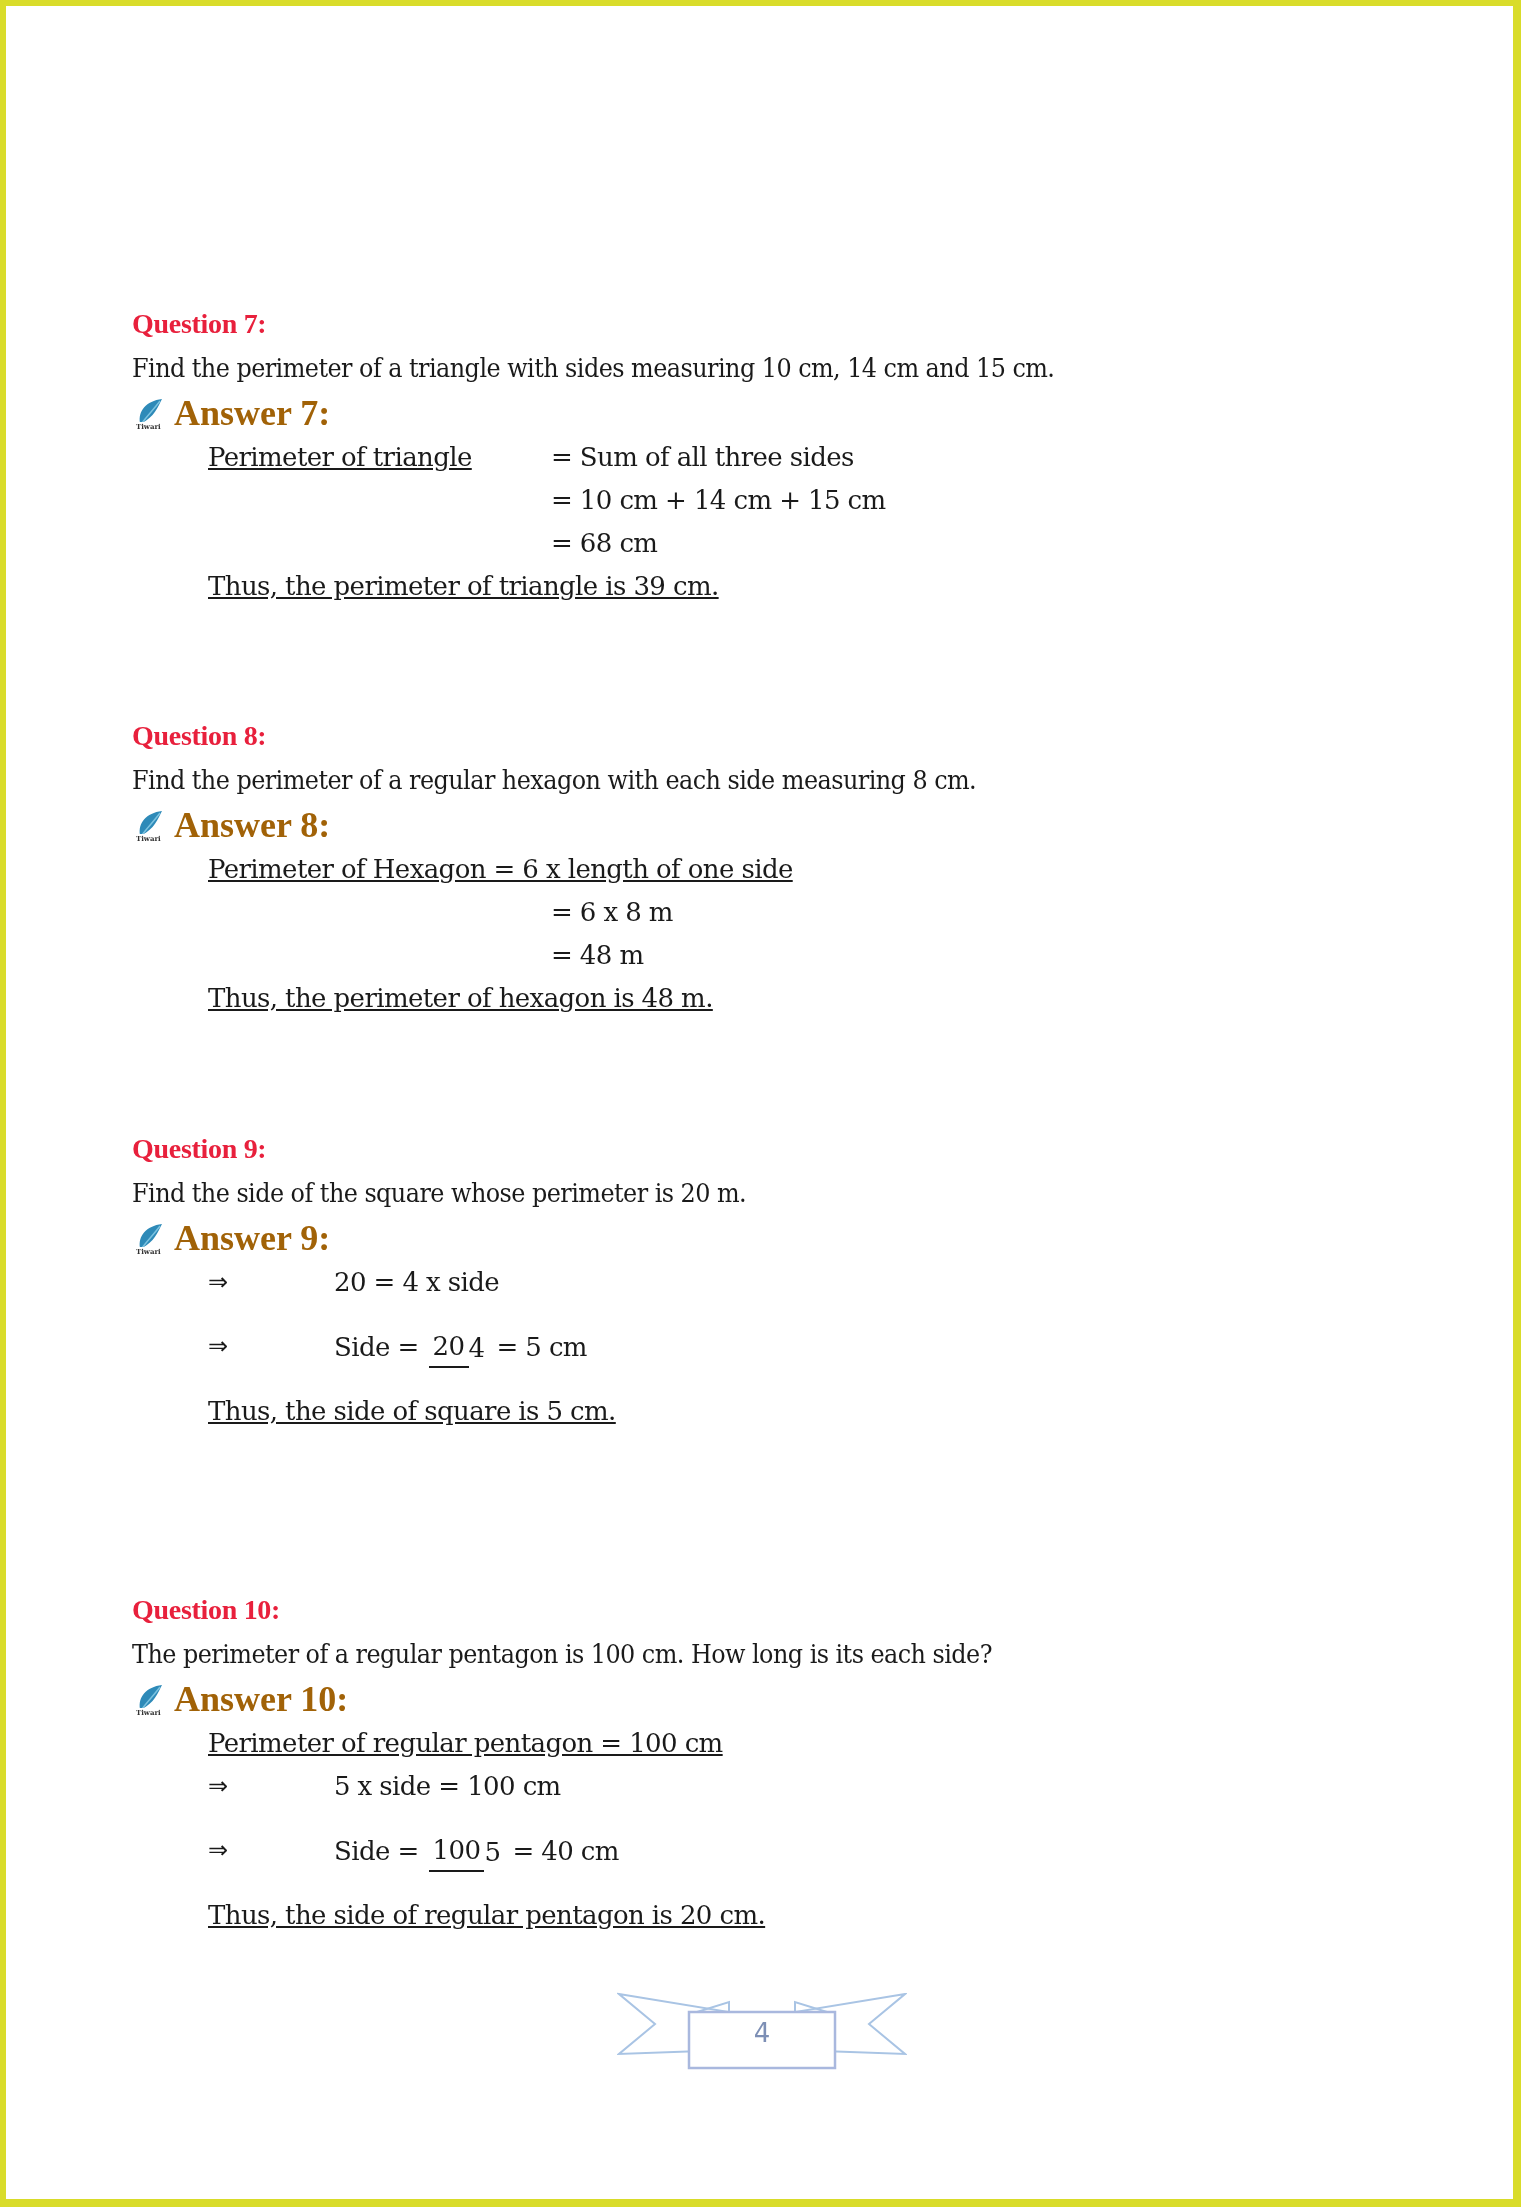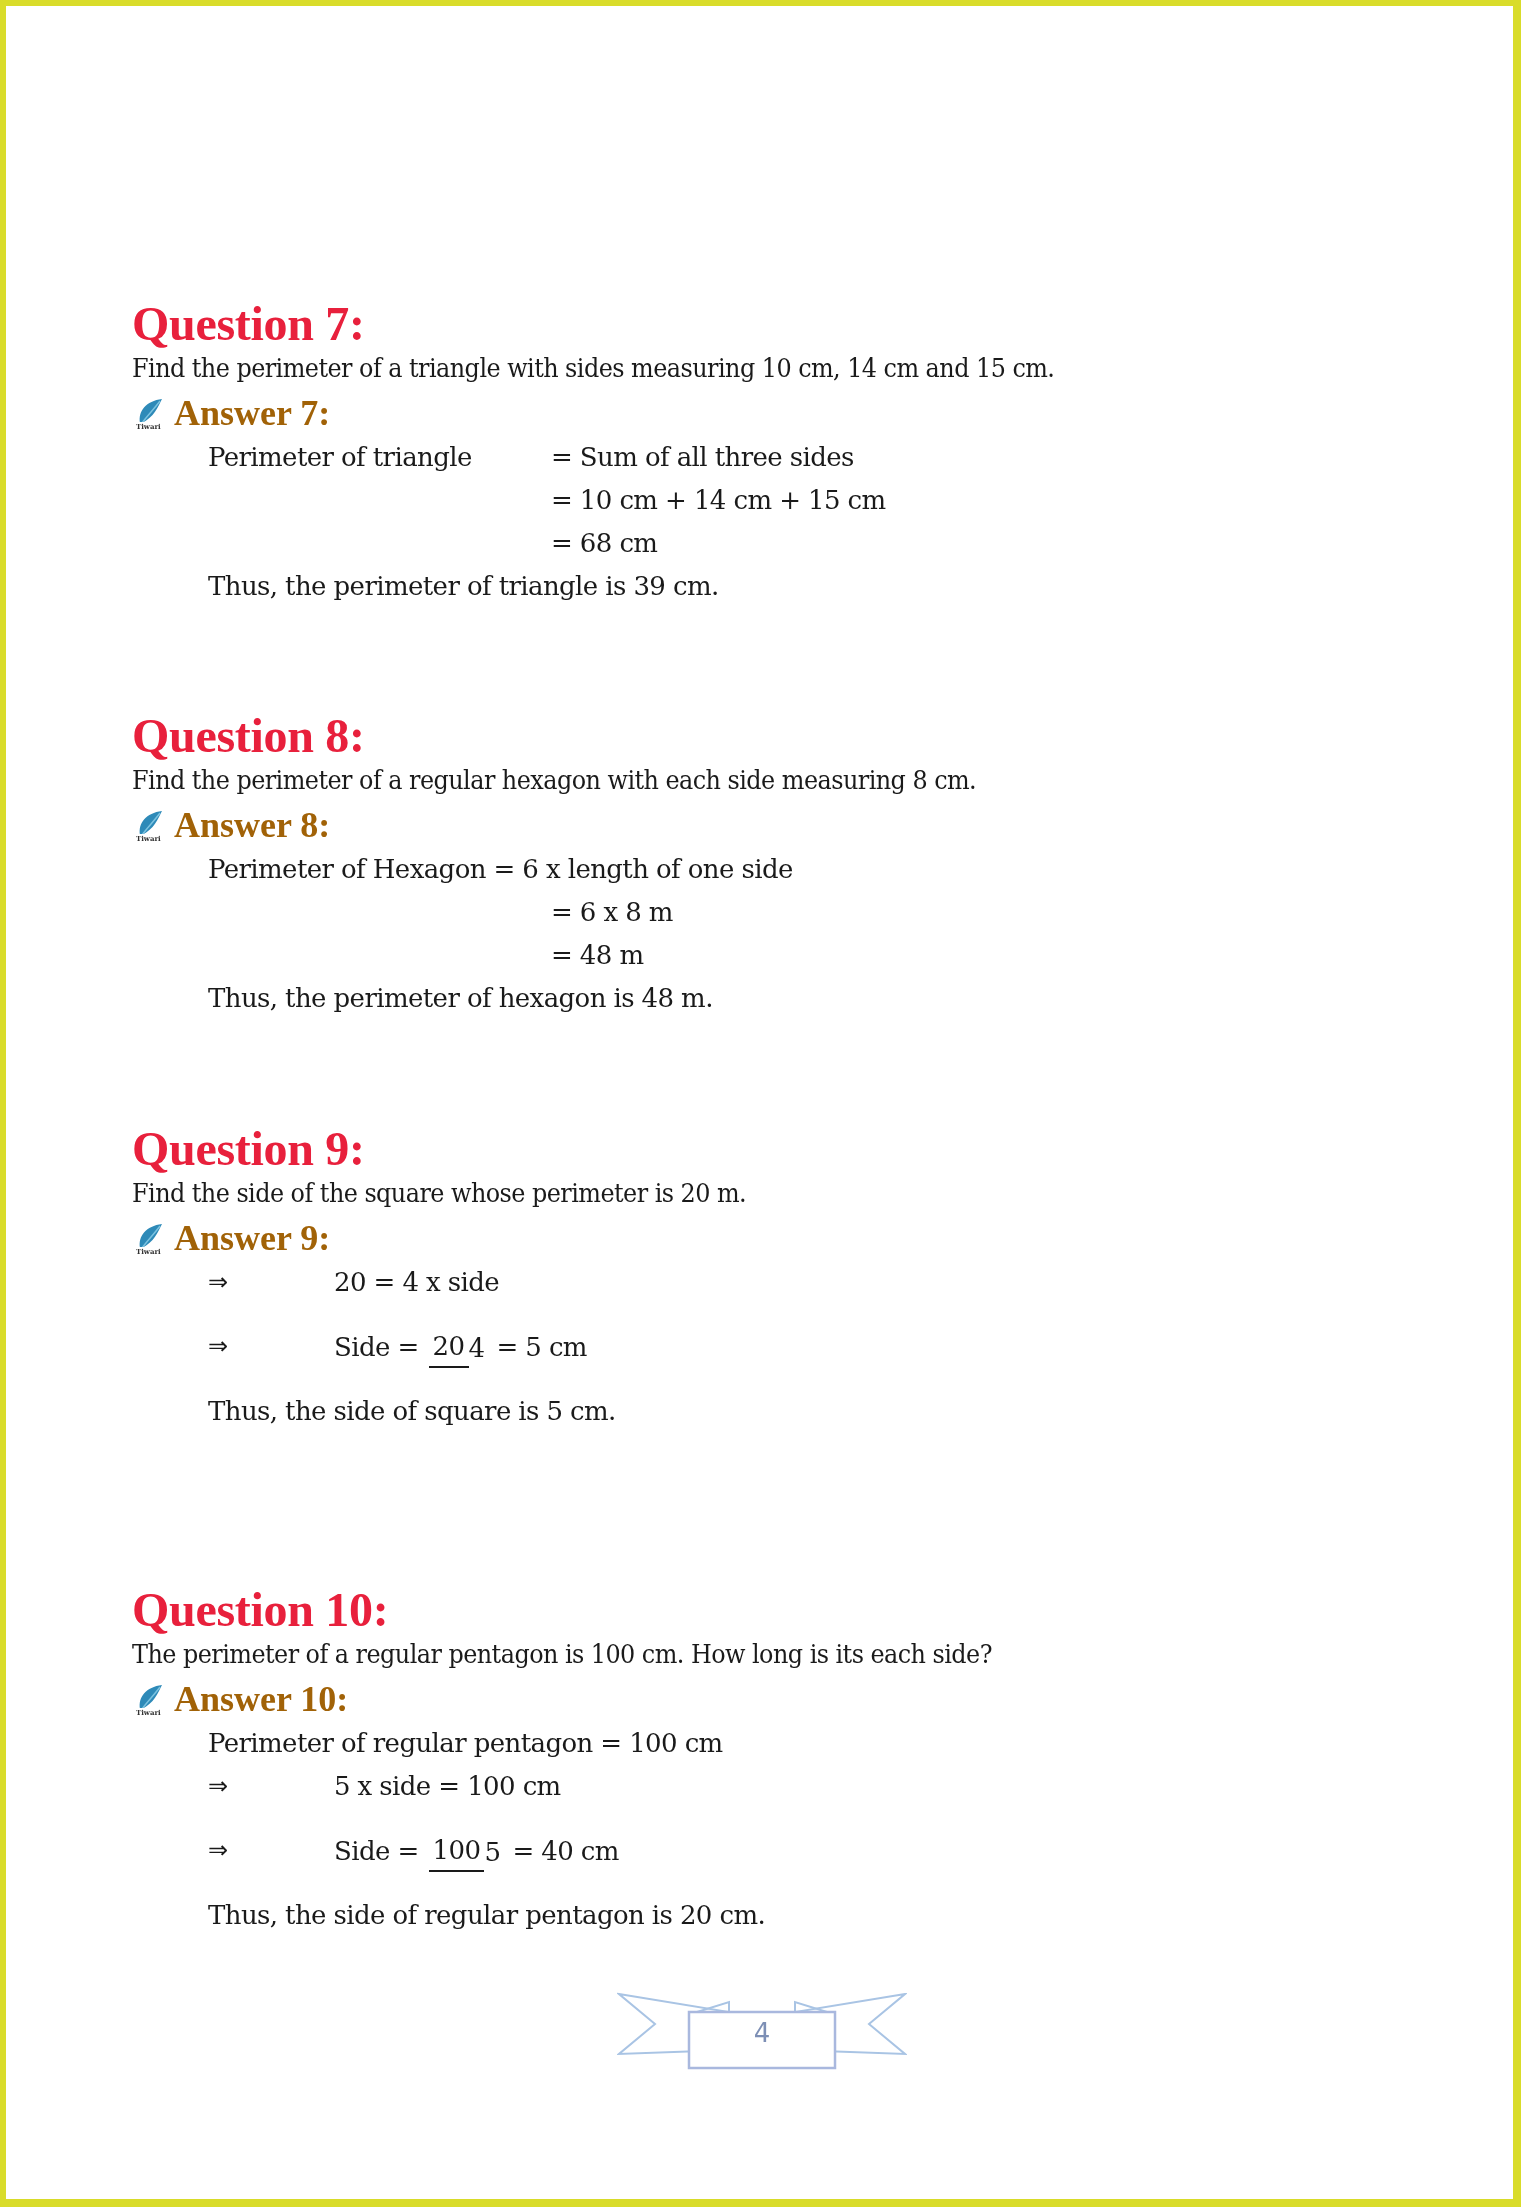--- a/index.html
+++ b/index.html
@@ -16,21 +16,21 @@
       width: 1521px; height: 2207px;
       box-sizing: border-box;
       border: 6px solid #d9dc2a;
       border-right-width: 8px;
       border-bottom-width: 8px;
     }
     .block { position: absolute; left: 132px; }
     .q-title {
       font-family: "Liberation Serif", serif;
       font-weight: bold;
-      font-size: 48px;
+      font-size: 28px;
       color: #e8203c;
       line-height: 44px;
       height: 44px;
       white-space: nowrap;
       letter-spacing: -0.3px;
     }
     .q-text {
       font-family: "DejaVu Serif", serif;
       font-size: 26px;
       color: #1a1a1a;
@@ -61,21 +61,21 @@
     .line {
       font-family: "DejaVu Serif", serif;
       font-size: 26px;
       color: #1a1a1a;
       height: 43px;
       line-height: 43px;
       white-space: nowrap;
       position: relative;
       letter-spacing: -0.6px;
     }
-    .ind { padding-left: 76px; }
+    .ind { padding-left: 76px; text-decoration: underline; }
     .col2 { position: absolute; left: 400px; top: 0; margin-left: 19px; }
     .arrow { position: absolute; left: 76px; top: 0; font-family: "DejaVu Sans", sans-serif; font-size: 24px; }
     .eq-after-arrow { position: absolute; left: 202px; top: 0; text-align: right; }
     .frac-line { height: 86px; }
     .frac-line .arrow { top: 21px; }
     .frac-wrap { position: absolute; left: 202px; top: 0; height: 86px; display: flex; align-items: center; }
     .frac {
       display: inline-flex; align-items: flex-end;
       margin: 0 12px 0 10px;
       line-height: 38px;

